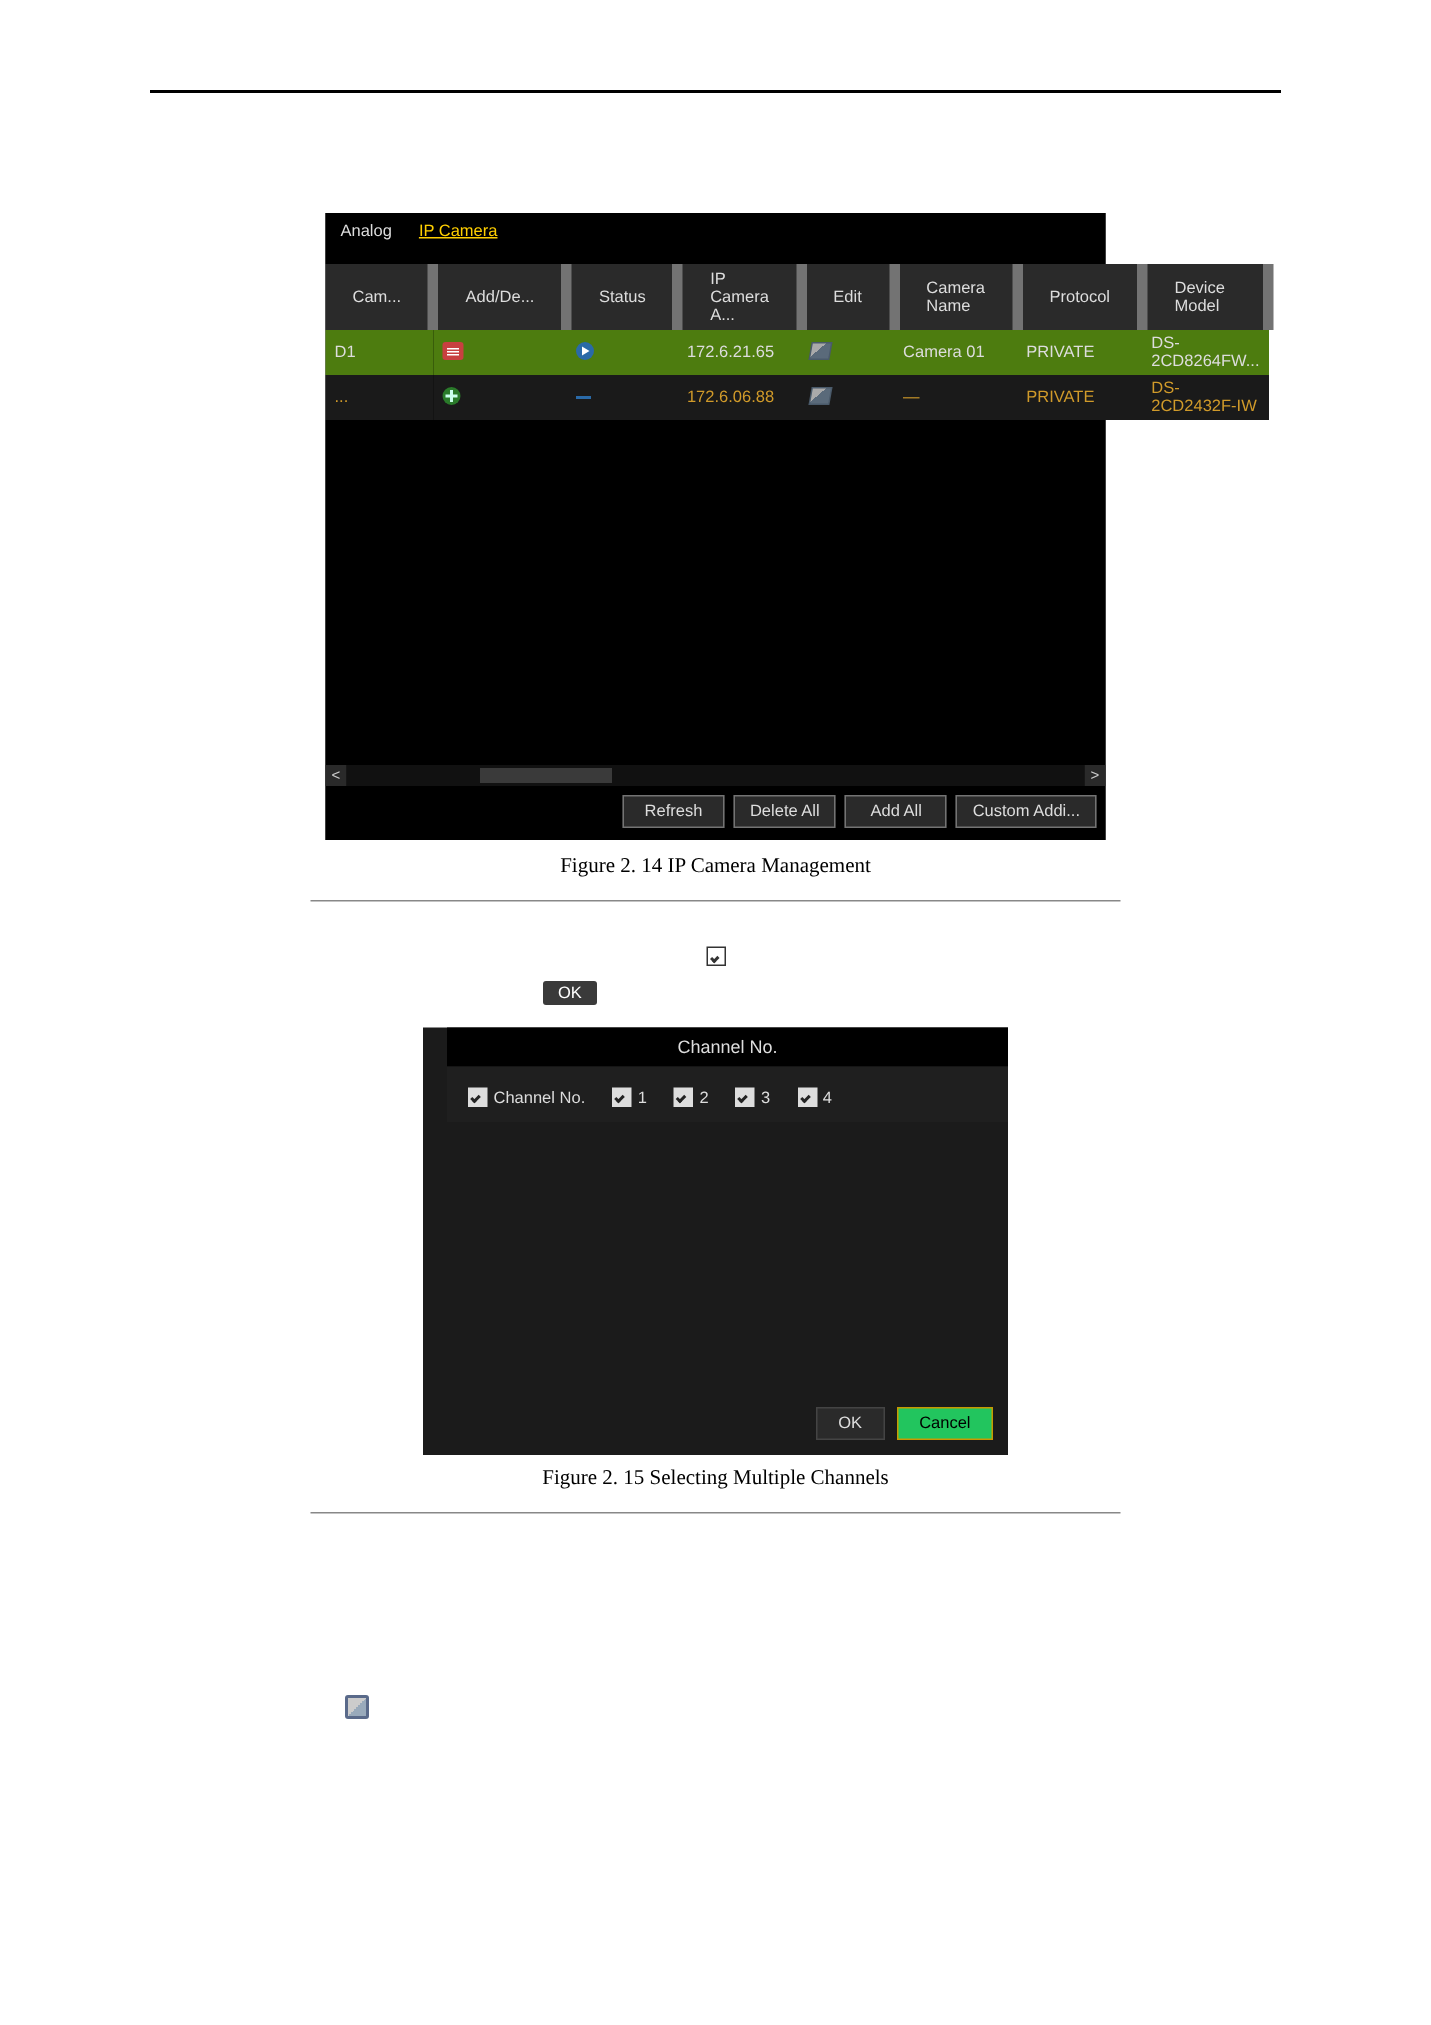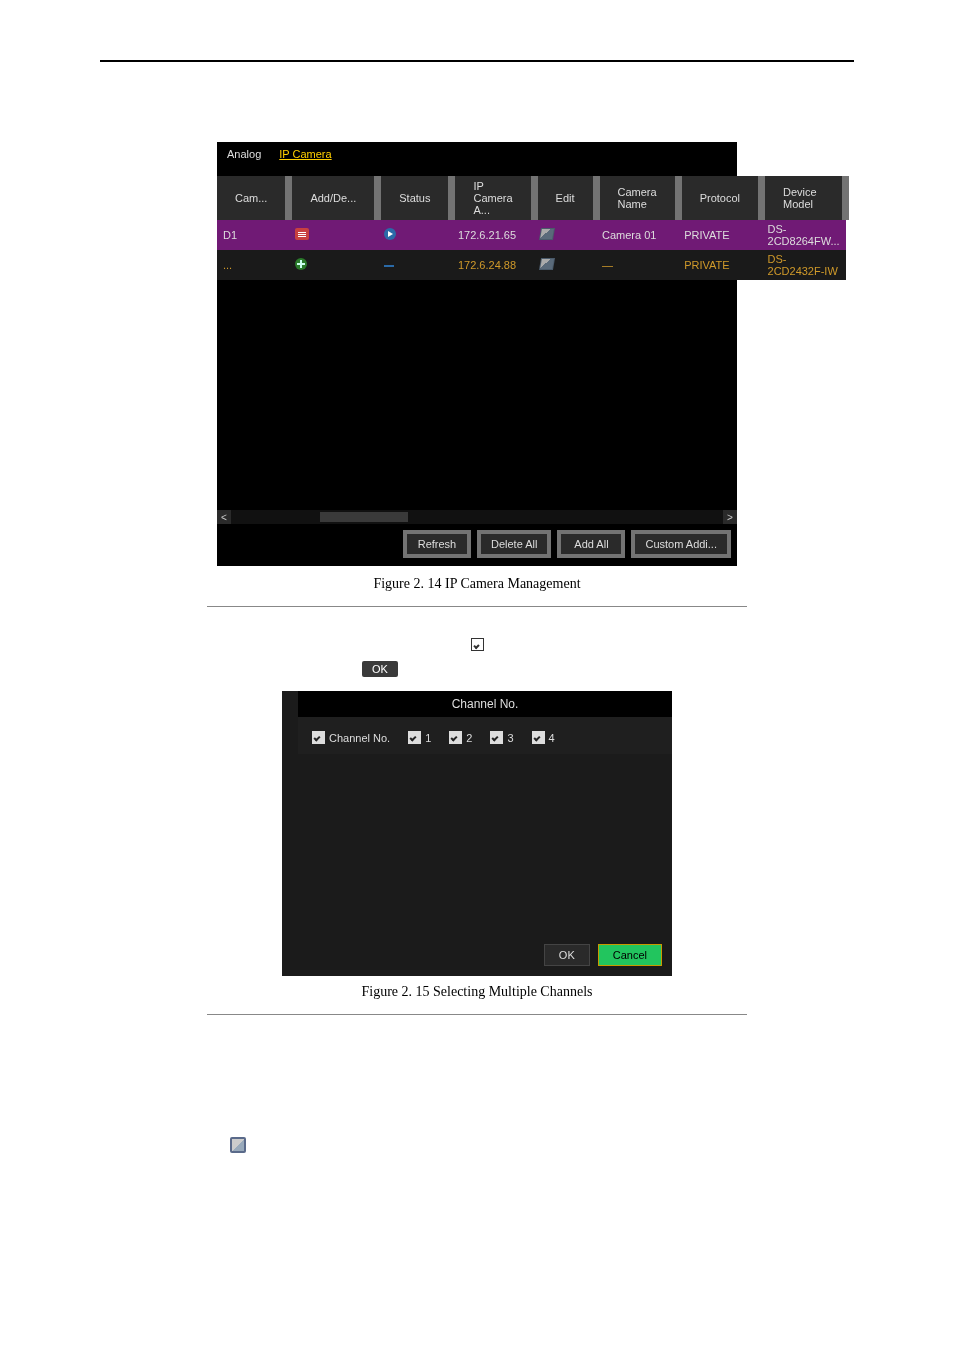--- a/index.html
+++ b/index.html
@@ -44,21 +44,21 @@
   }
   .table1 th {
     background: #2a2a2a;
     color: #ddd;
     text-align: left;
     padding: 4px 18px;
     font-weight: normal;
     border-right: 7px solid #737373;
   }
   .table1 td {
-    background: #701a75;
+    background: #4d7c0f;
     color: #ddd;
     padding: 3px 6px;
     vertical-align: middle;
   }
   .table1 .row2 td { background: #1a1a1a; color: #d09a2a; }
   .icon-del {
     display:inline-block;width:14px;height:12px;background:#c84040;border-radius:2px;position:relative;
   }
   .icon-del::after{content:'';position:absolute;top:4px;left:3px;width:8px;height:1px;background:#fff;box-shadow:0 2px 0 #fff,0 4px 0 #fff;}
   .icon-add {
@@ -84,21 +84,21 @@
   }
   .hscroll .arrow-l,.hscroll .arrow-r{
     width:14px;height:14px;background:#2a2a2a;color:#ccc;display:flex;align-items:center;justify-content:center;font-size:10px;cursor:pointer;
   }
   .hscroll .track{flex:1;background:#111;height:14px;position:relative;}
   .hscroll .thumb{position:absolute;left:18%;top:2px;width:18%;height:10px;background:#3a3a3a;}
   .btn-row {
     display:flex;justify-content:flex-end;gap:6px;padding:6px 6px 8px 6px;background:#000;
   }
   .btn {
-    background:#2a2a2a;color:#ddd;border:4px solid #737373;padding:4px 10px;font-size:11px;cursor:pointer;min-width:68px;text-align:center;
+    background:#2a2a2a;color:#ddd;border:1px solid #737373;padding:4px 10px;font-size:11px;cursor:pointer;min-width:68px;text-align:center;
   }
   .caption {
     text-align:center;font-family:'Times New Roman',serif;font-size:14px;margin:8px 0 14px 0;
   }
   .hr2 { border:none;border-top:1px solid #888;width:540px;margin:0 auto 28px auto; }
   .ck-inline {
     display:inline-block;width:13px;height:13px;border:1px solid #333;background:#fff;position:relative;vertical-align:middle;margin:0 2px;
   }
   .ck-inline::after{content:'';position:absolute;left:2px;top:5px;width:3px;height:2px;border-left:2px solid #333;border-bottom:2px solid #333;transform:rotate(-45deg);}
   .ok-tag {
@@ -164,21 +164,21 @@
           <td>172.6.21.65</td>
           <td><span class="icon-edit"></span></td>
           <td>Camera 01</td>
           <td>PRIVATE</td>
           <td>DS-2CD8264FW...</td>
         </tr>
         <tr class="row2">
           <td>...</td>
           <td><span class="icon-add"></span></td>
           <td><span class="icon-dash"></span></td>
-          <td>172.6.24.88</td>
+          <td>172.6.06.88</td>
           <td><span class="icon-edit"></span></td>
           <td>—</td>
           <td>PRIVATE</td>
           <td>DS-2CD2432F-IW</td>
         </tr>
       </tbody>
     </table>
     <div class="scroll-area"></div>
     <div class="hscroll">
       <div class="arrow-l">&lt;</div>

